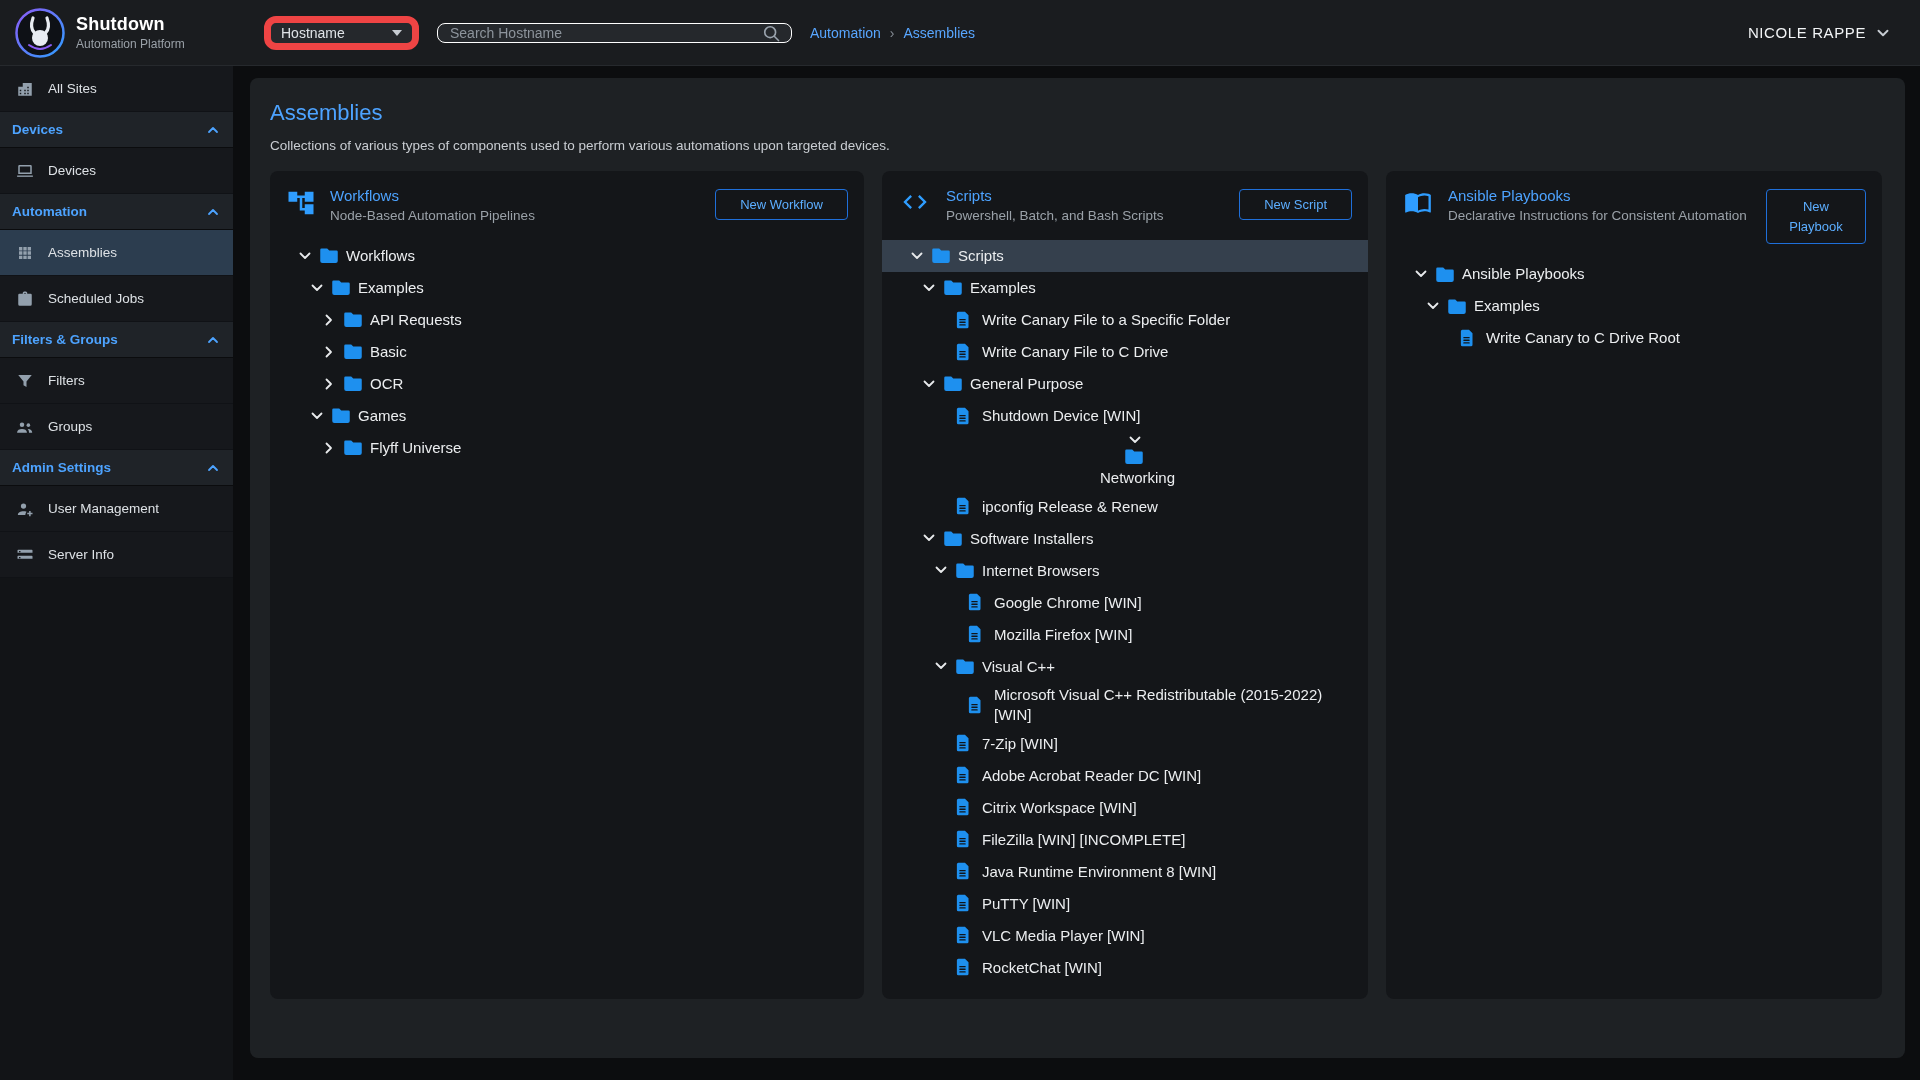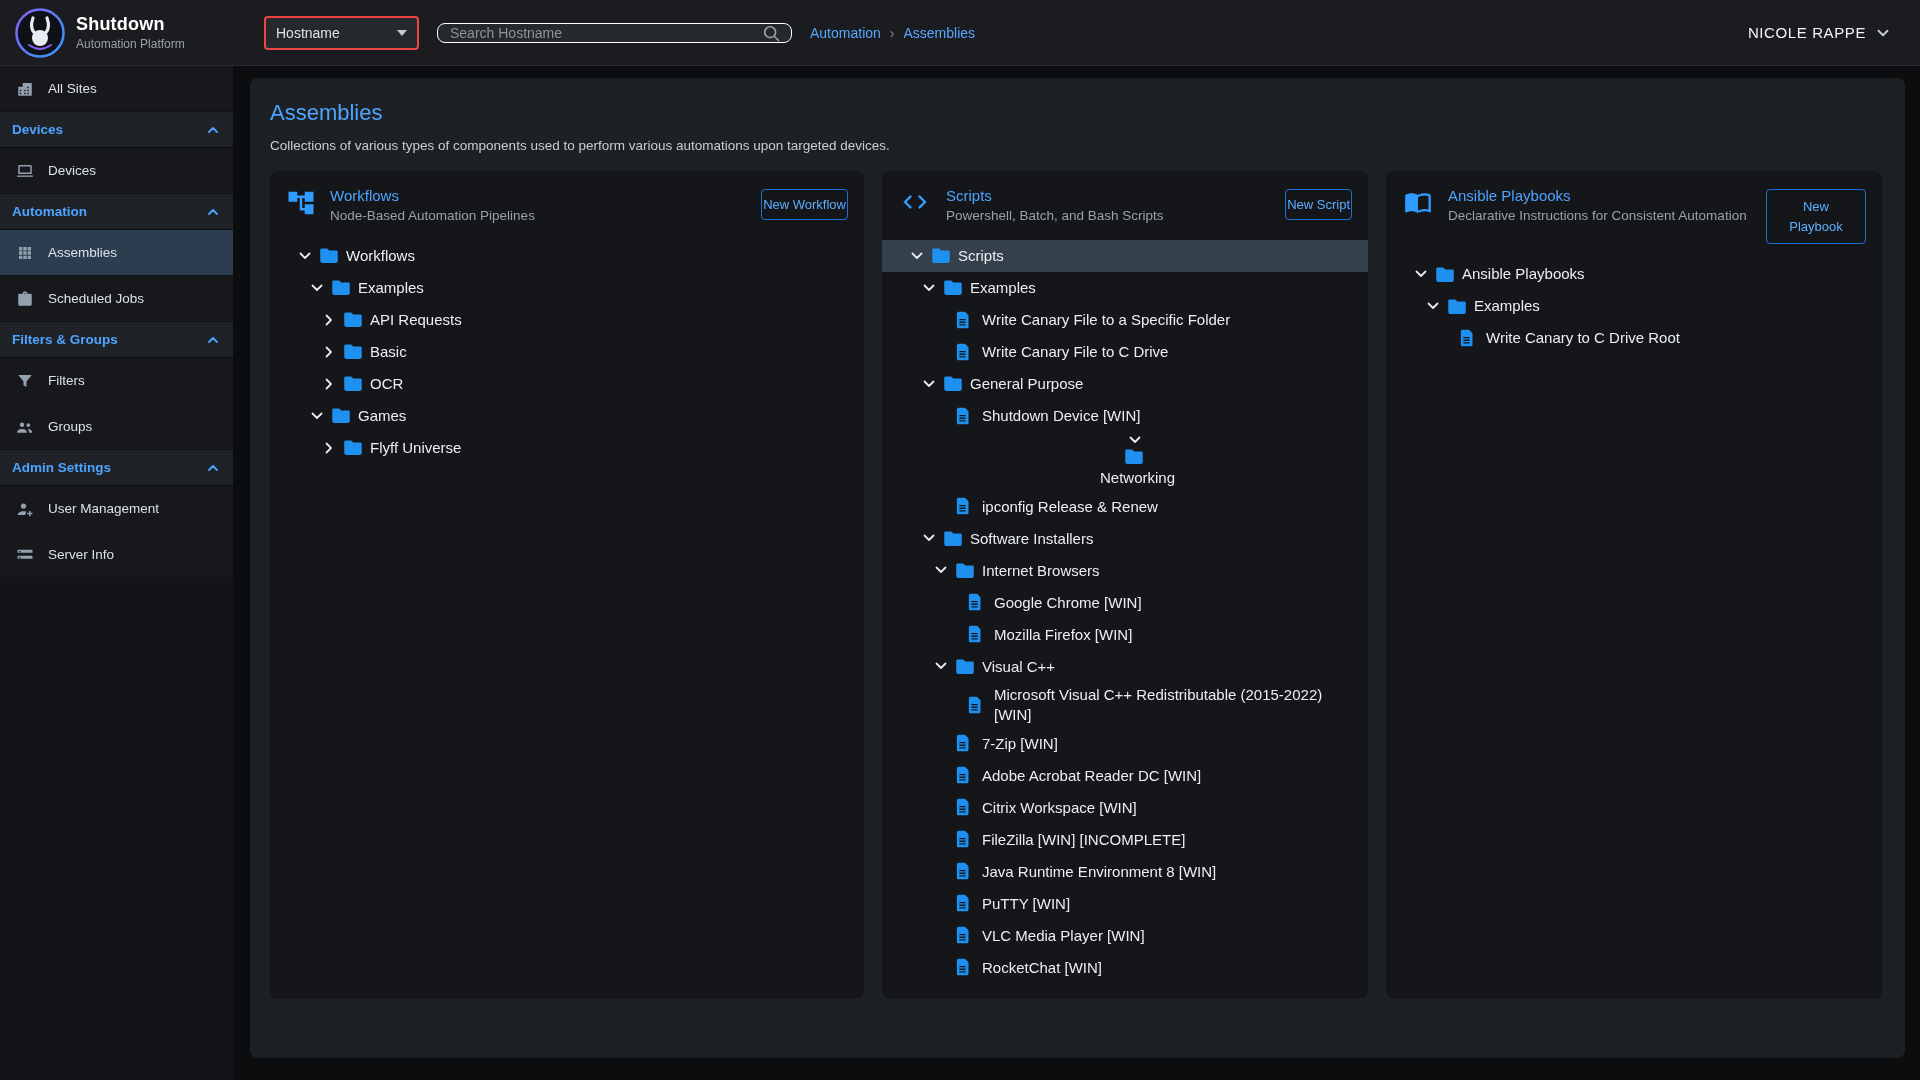--- a/index.html
+++ b/index.html
@@ -6,21 +6,21 @@
   html,body{margin:0;padding:0}
   body{width:1920px;height:1080px;background:#0c0d0f;font-family:"Liberation Sans",sans-serif;color:#e6e8ea;overflow:hidden}
   .app{display:grid;grid-template-columns:233px 1fr;grid-template-rows:66px 1fr;width:1920px;height:1080px}
 
   
   .topbar{grid-column:1/3;background:#1a1c1f;border-bottom:1px solid #26292d;display:flex;align-items:center;padding:0 28px 0 14px;gap:18px}
   .brand{display:flex;align-items:center;gap:10px;flex:0 0 232px}
   .logo{width:52px;height:52px;flex:0 0 auto}
   .brand-name{font-size:18px;font-weight:bold;color:#ffffff;letter-spacing:.2px}
   .brand-sub{font-size:12px;color:#9aa1a8;margin-top:2px}
-  .hselect{width:155px;height:34px;background:#25282c;border:2px solid #ef4444;border-radius:4px;display:flex;align-items:center;justify-content:space-between;padding:0 10px;font-size:14px;color:#dfe3e7;cursor:pointer;flex:0 0 auto}
+  .hselect{width:155px;height:34px;background:#25282c;border:7px solid #ef4444;border-radius:12px;display:flex;align-items:center;justify-content:space-between;padding:0 10px;font-size:14px;color:#dfe3e7;cursor:pointer;flex:0 0 auto}
   .searchbox{width:355px;height:20px;background:#25282c;border:1px solid #ffffff;border-radius:8px;display:flex;align-items:center;padding:0 10px;flex:0 0 auto}
   .searchbox input{flex:1;background:transparent;border:none;outline:none;color:#dfe3e7;font-size:14px;font-family:inherit}
   .searchbox input::placeholder{color:#8d949c}
   .breadcrumb{display:flex;align-items:center;gap:9px;font-size:14px}
   .breadcrumb a{color:#58a6ff;text-decoration:none;cursor:pointer}
   .crumb-sep{color:#858c94}
   .spacer{flex:1}
   .user{display:flex;align-items:center;gap:8px;font-size:15px;letter-spacing:.6px;color:#f2f4f6;cursor:pointer}
   .user .uchev{display:flex;color:#c7ccd2}
 
@@ -41,21 +41,21 @@
   .page-desc{color:#c9cdd2;font-size:13.5px;margin:12px 0 18px}
 
   .cards{display:flex;gap:18px;align-items:stretch}
   .card{background:#141619;border-radius:8px;display:flex;flex-direction:column;padding-bottom:16px}
   .card-1{width:594px}.card-2{width:486px}.card-3{width:496px}
   .card-head{display:flex;align-items:flex-start;gap:14px;padding:16px 16px 14px}
   .card-icon{color:#2f9dff;display:flex;margin-top:1px}
   .card-titles{flex:1}
   .card-title{color:#4da3ff;font-size:15px;margin-bottom:3px}
   .card-sub{color:#9aa1a8;font-size:13.5px;line-height:1.4}
-  .btn{background:transparent;border:1px solid #1f6fd9;color:#5caeff;border-radius:4px;font-size:13px;font-family:inherit;padding:7px 1px;cursor:pointer;white-space:nowrap;margin-top:2px}
+  .btn{background:transparent;border:1px solid #1f6fd9;color:#5caeff;border-radius:4px;font-size:13px;font-family:inherit;padding:7px 24px;cursor:pointer;white-space:nowrap;margin-top:2px}
   .btn-wrap{white-space:normal;width:100px;line-height:1.5;padding:7px 8px;text-align:center}
 
   
   .tree{display:flex;flex-direction:column}
   .tree-row{display:flex;align-items:center;min-height:32px;padding-right:14px;cursor:pointer}
   .tree-row.selected{background:#35404d}
   .t-chev{width:22px;flex:0 0 auto;display:flex;color:#e8eaec}
   .t-icon{width:27px;flex:0 0 auto;display:flex}
   .t-label{font-size:15px;color:#eceef0;line-height:1.3;padding:3px 0}
 </style>

